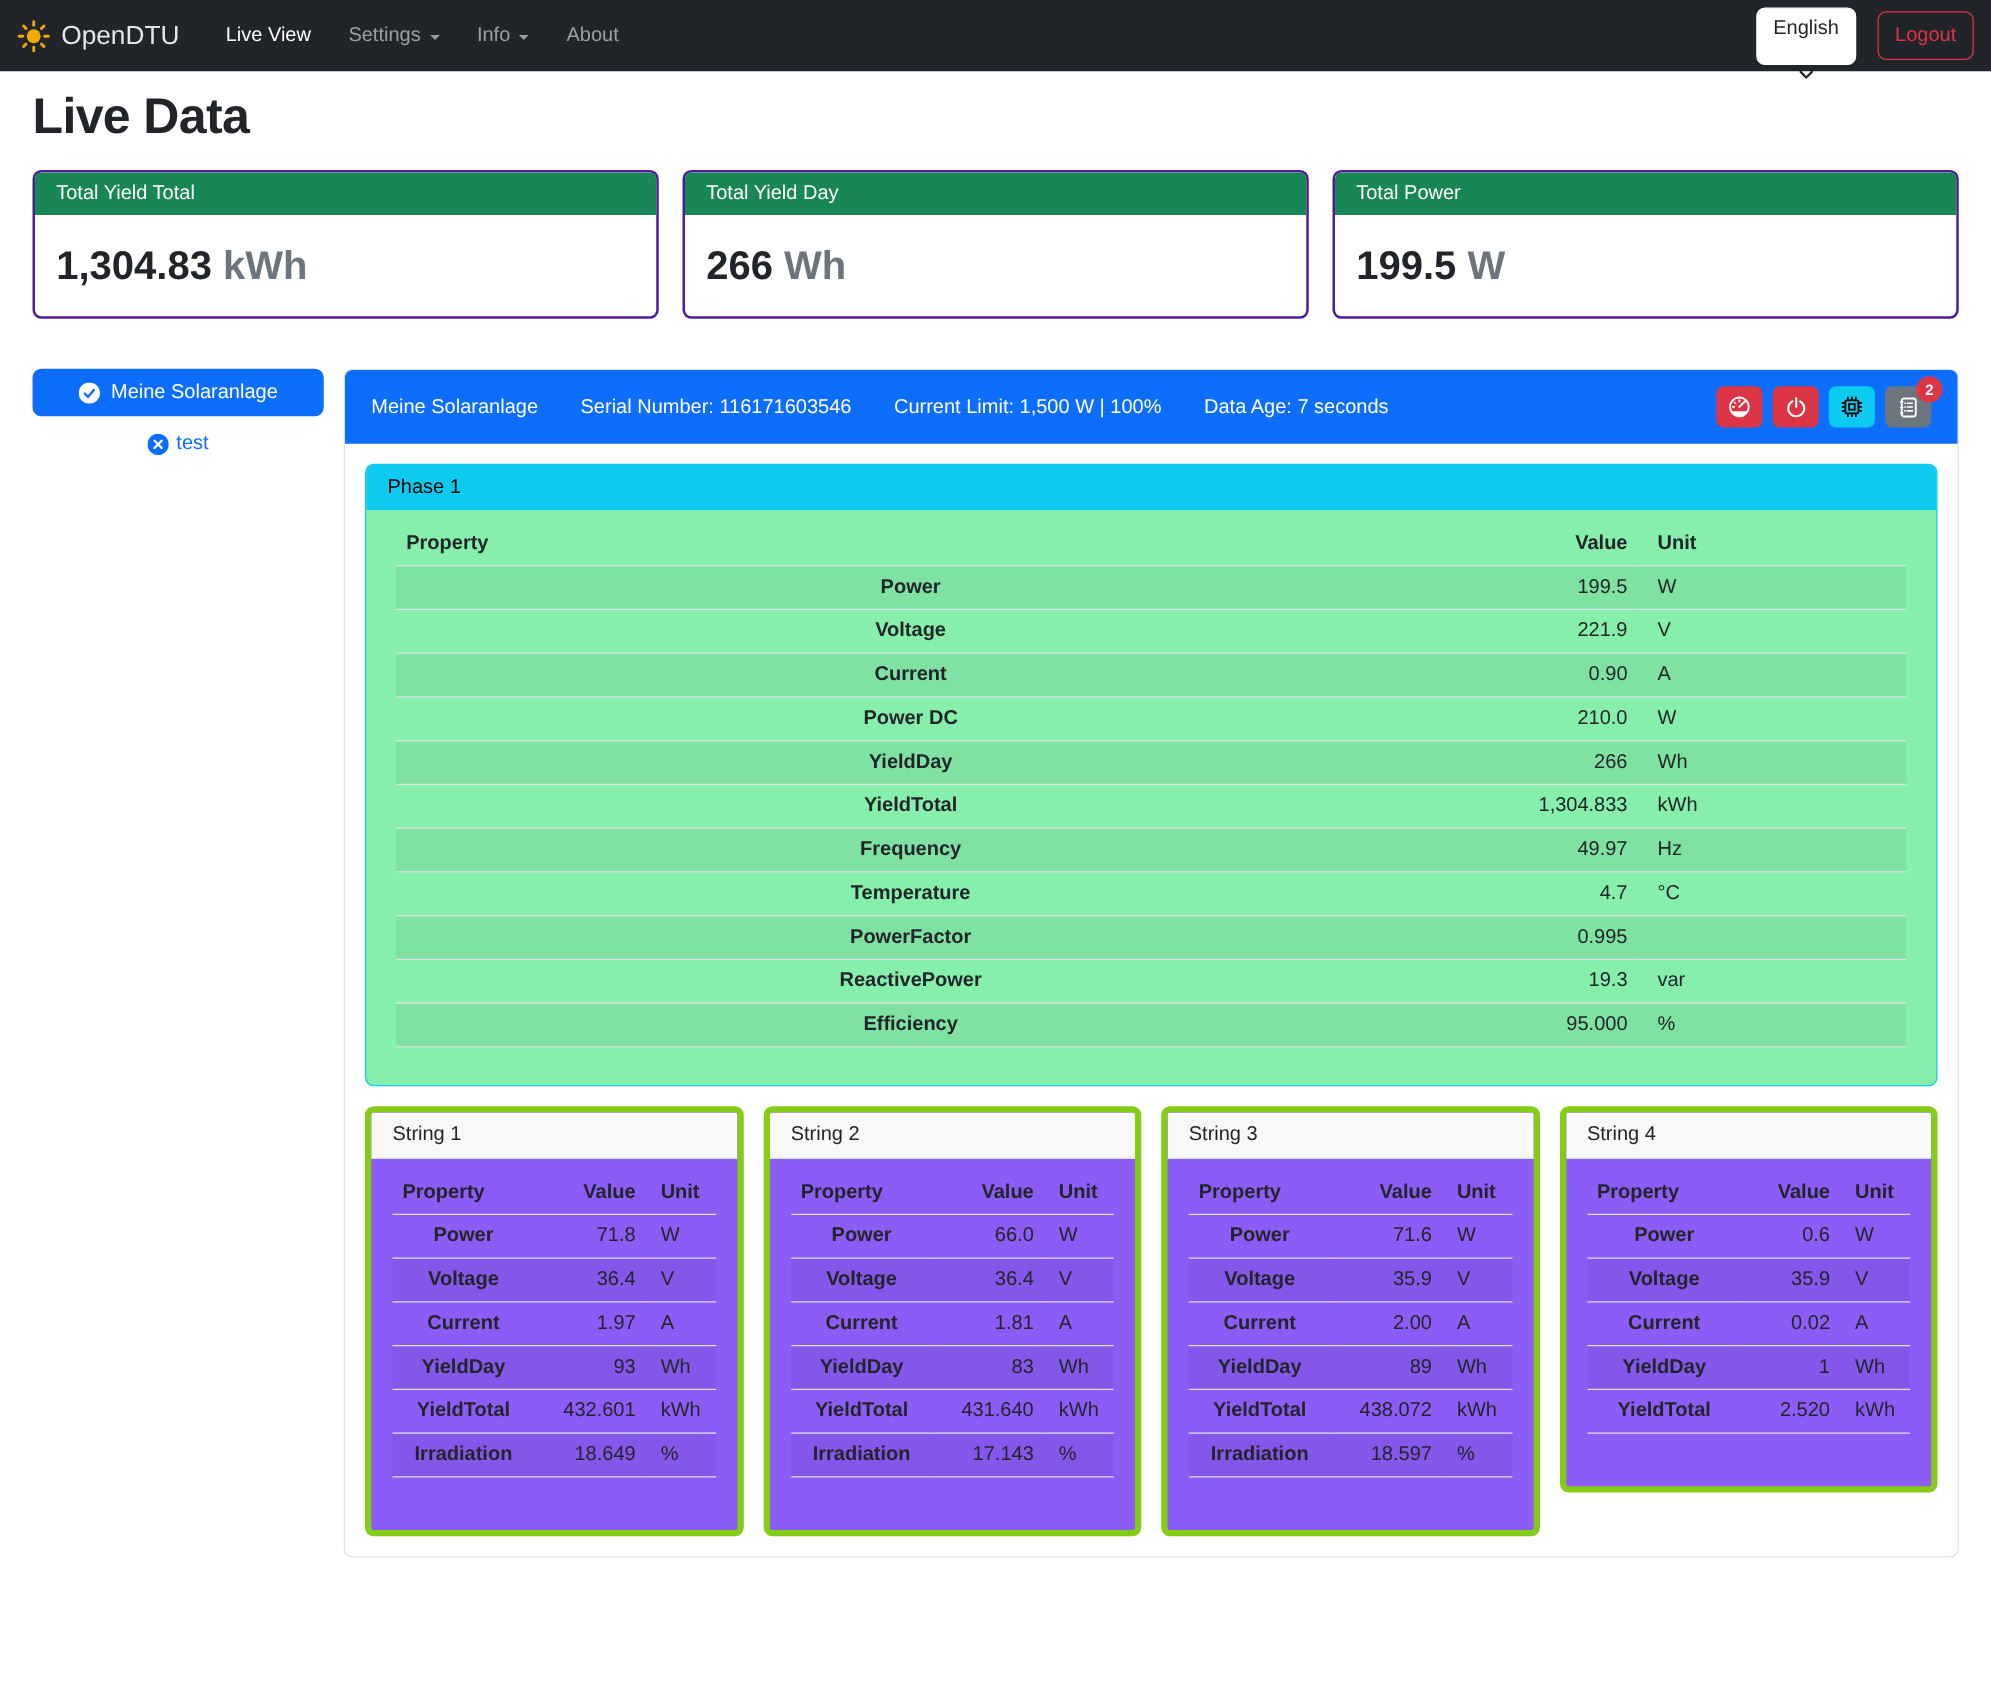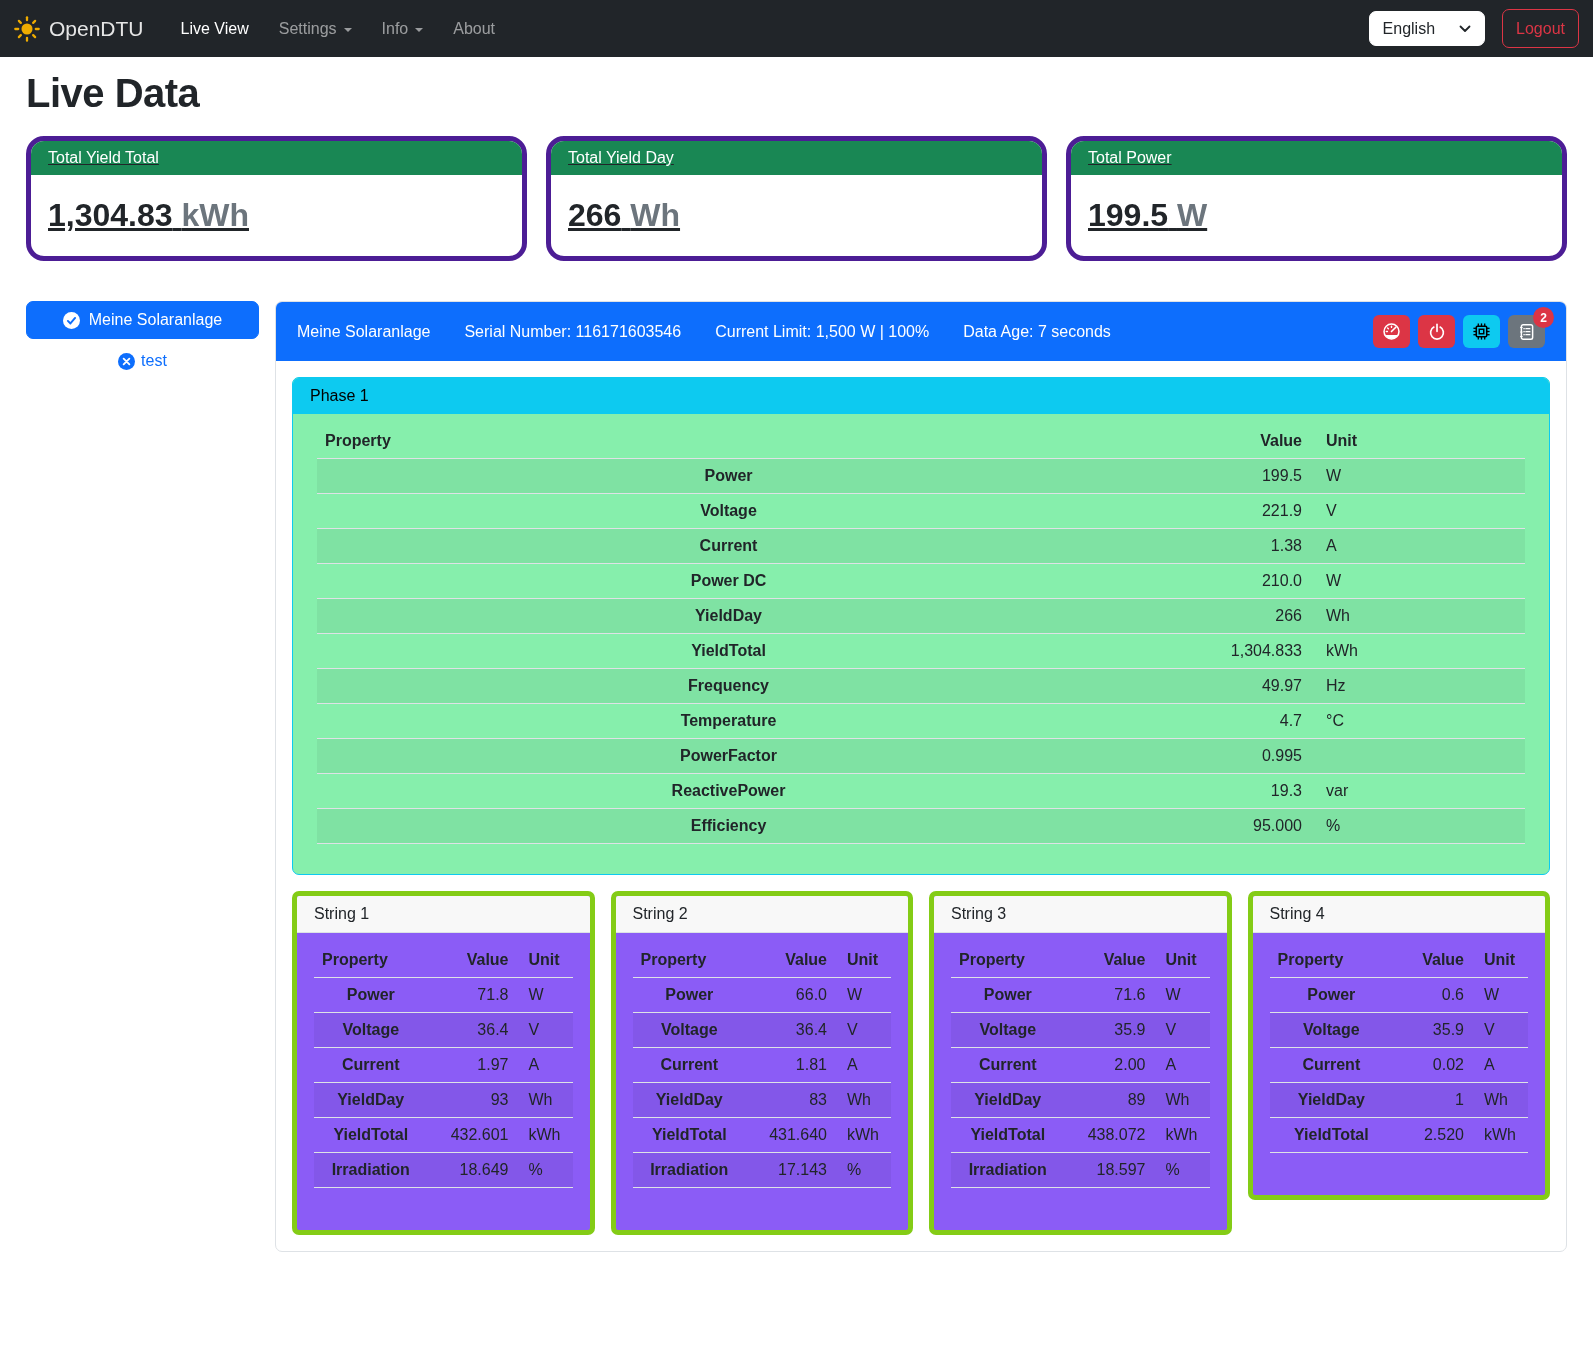--- a/index.html
+++ b/index.html
@@ -36,23 +36,24 @@
     display: inline-block; width: 0; height: 0;
     border-left: 4px solid transparent;
     border-right: 4px solid transparent;
     border-top: 4.5px solid currentColor;
     margin-top: 2px;
   }
   .nav-spacer { flex: 1; }
   .lang-select {
     background: #fff; color: #212529;
     border: 1px solid #fff; border-radius: 7px;
-    padding: 7px 13px; height: 35px;
+    padding: 7px 13px; height: 46px;
     display: flex; align-items: center; gap: 24px;
     cursor: pointer;
+    flex-direction: column;
   }
   .logout-btn {
     margin-left: 17px;
     background: transparent;
     border: 1px solid #dc3545; border-radius: 7px;
     color: #dc3545; font-size: 16px;
     padding: 7px 13px; height: 39px;
     cursor: pointer;
     font-family: inherit;
   }
@@ -61,22 +62,22 @@
   .container { padding: 0 26px 20px; }
   .page-title {
     font-size: 40px; font-weight: 600;
     margin: 14px 0 20px; letter-spacing: -0.5px;
   }
 
   
   .summary-row { display: flex; gap: 19px; margin-bottom: 27px; }
   .summary-card {
     flex: 1;
-    border: 5px solid #4c1d95; border-radius: 18px;
-    background: #fff; overflow: hidden; text-decoration: underline;
+    border: 2px solid #4c1d95; border-radius: 7px;
+    background: #fff; overflow: hidden;
   }
   .summary-card-header {
     background: #198754; color: #fff;
     padding: 8px 17px; font-size: 16px;
   }
   .summary-card-body {
     padding: 22px 17px; text-align: left;
     font-size: 32px; font-weight: 600;
   }
   .summary-unit { color: #6c757d; }
@@ -364,21 +365,21 @@
                   </tr>
 
                   <tr>
                     <td class="prop">Voltage</td>
                     <td class="col-value">221.9</td>
                     <td class="col-unit">V</td>
                   </tr>
 
                   <tr>
                     <td class="prop">Current</td>
-                    <td class="col-value">1.38</td>
+                    <td class="col-value">0.90</td>
                     <td class="col-unit">A</td>
                   </tr>
 
                   <tr>
                     <td class="prop">Power DC</td>
                     <td class="col-value">210.0</td>
                     <td class="col-unit">W</td>
                   </tr>
 
                   <tr>

